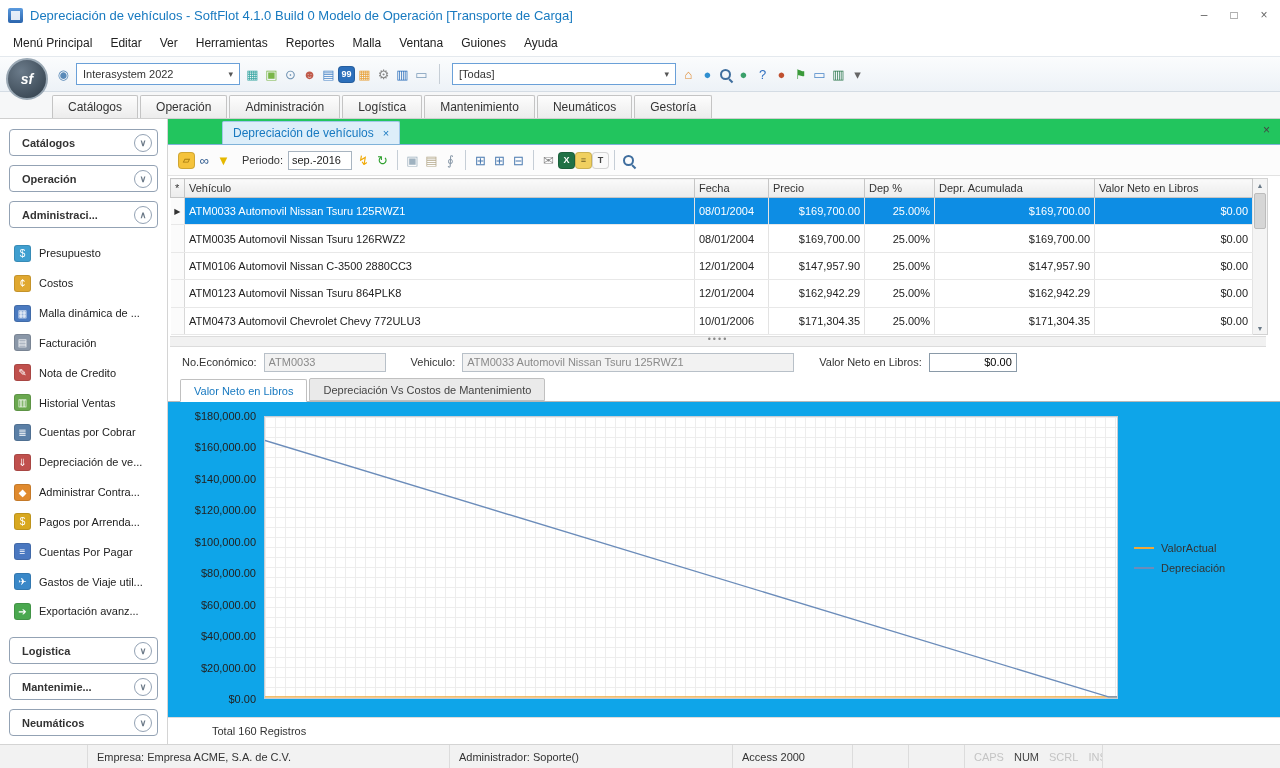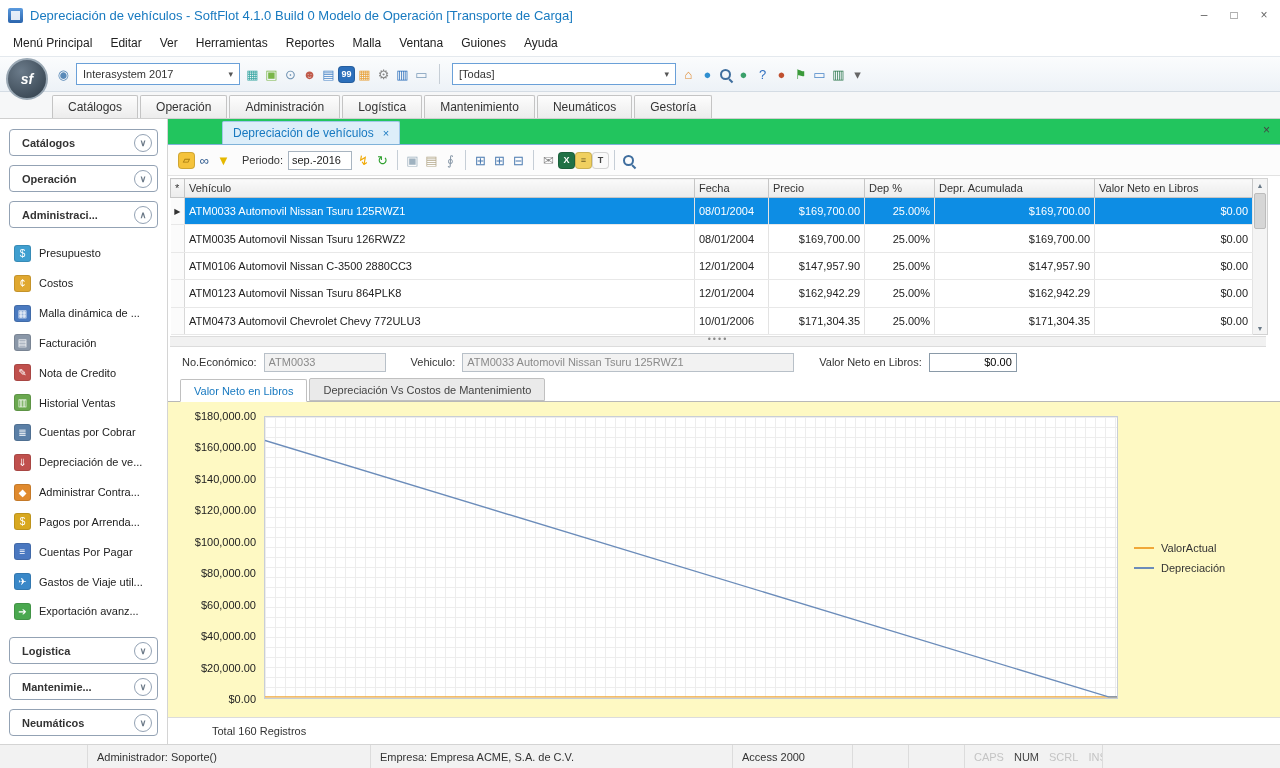--- a/index.html
+++ b/index.html
@@ -114,21 +114,21 @@
   .lbl-valor{margin-left:18px;}
 
   
   .chart-tabs{height:24px;display:flex;align-items:flex-end;padding-left:12px;border-bottom:1px solid #b8b8b8;flex:0 0 auto;}
   .chart-tab{height:21px;display:flex;align-items:center;padding:0 13px;font-size:11px;margin-right:2px;
              border:1px solid #c0c0c0;border-radius:2px 2px 0 0;cursor:default;}
   .chart-tab.active{background:#fff;color:#1879c0;border-bottom:1px solid #fff;margin-bottom:-1px;}
   .chart-tab.inactive{background:#eaeaea;color:#444;}
 
   
-  .chart-box{flex:1;display:flex;min-height:0;padding:14px 8px 18px 4px;background:#fef9c3;}
+  .chart-box{flex:1;display:flex;min-height:0;padding:14px 8px 18px 4px;background:#0ea5e9;}
   .y-axis{width:92px;flex:0 0 92px;position:relative;font-size:11px;color:#222;}
   .y-axis span{position:absolute;right:8px;transform:translateY(-50%);white-space:nowrap;}
   .plot{flex:1;position:relative;border:1px solid #c8ced6;background-color:#fff;
         background-image:repeating-linear-gradient(to right,#ededed 0 1px,transparent 1px 10px),
                          repeating-linear-gradient(to bottom,#ededed 0 1px,transparent 1px 10px);}
   .plot svg{position:absolute;inset:0;width:100%;height:100%;}
   .legend{width:138px;flex:0 0 138px;display:flex;flex-direction:column;justify-content:center;
           gap:8px;padding-left:16px;font-size:11px;color:#333;}
   .legend-item{display:flex;align-items:center;gap:7px;}
   .legend-line{width:20px;height:2px;flex:0 0 auto;}
@@ -172,21 +172,21 @@
       <span class="menu-item">Guiones</span>
       <span class="menu-item">Ayuda</span>
     </div>
 
   <div class="toolbar">
     <div class="logo">sf</div>
     <span style="display:flex;align-items:center;">
         <span class="tb-icon" style="color: rgb(90, 138, 184);">◉</span>
       </span>
     <div class="tb-select sel-company">
-      <span>Interasystem 2017</span>
+      <span>Interasystem 2022</span>
       <span class="dd-arrow">▾</span>
     </div>
     <span style="display:flex;align-items:center;">
         <span class="tb-icon" style="color: rgb(58, 167, 163);">▦</span>
         <span class="tb-icon" style="color: rgb(122, 182, 72);">▣</span>
         <span class="tb-icon" style="color: rgb(106, 143, 176);">⊙</span>
         <span class="tb-icon" style="color: rgb(192, 90, 74);">☻</span>
         <span class="tb-icon" style="color: rgb(74, 134, 200);">▤</span>
         <span class="tb-icon chip" style="background: rgb(44, 111, 187); color: rgb(255, 255, 255);">99</span>
         <span class="tb-icon" style="color: rgb(232, 162, 58);">▦</span>
@@ -473,22 +473,22 @@
           </div>
       </div>
 
       <div class="total-row">Total 160 Registros</div>
 
     </div>
   </div>
 
   <div class="statusbar">
       <div class="sb-seg" style="width: 88px;"></div>
+      <div class="sb-seg" style="width: 362px;">Empresa: Empresa ACME, S.A. de C.V.</div>
       <div class="sb-seg" style="width: 283px;">Administrador: Soporte()</div>
-      <div class="sb-seg" style="width: 362px;">Empresa: Empresa ACME, S.A. de C.V.</div>
       <div class="sb-seg" style="width: 120px;">Access 2000</div>
       <div class="sb-seg" style="width: 56px;"></div>
       <div class="sb-seg" style="width: 56px;"></div>
       <div class="sb-seg" style="width: 138px;">
         <span class="flag inactive">CAPS</span>
         <span class="flag active">NUM</span>
         <span class="flag inactive">SCRL</span>
         <span class="flag inactive">INS</span>
       </div>
       <div class="sb-seg sb-fill"></div>

